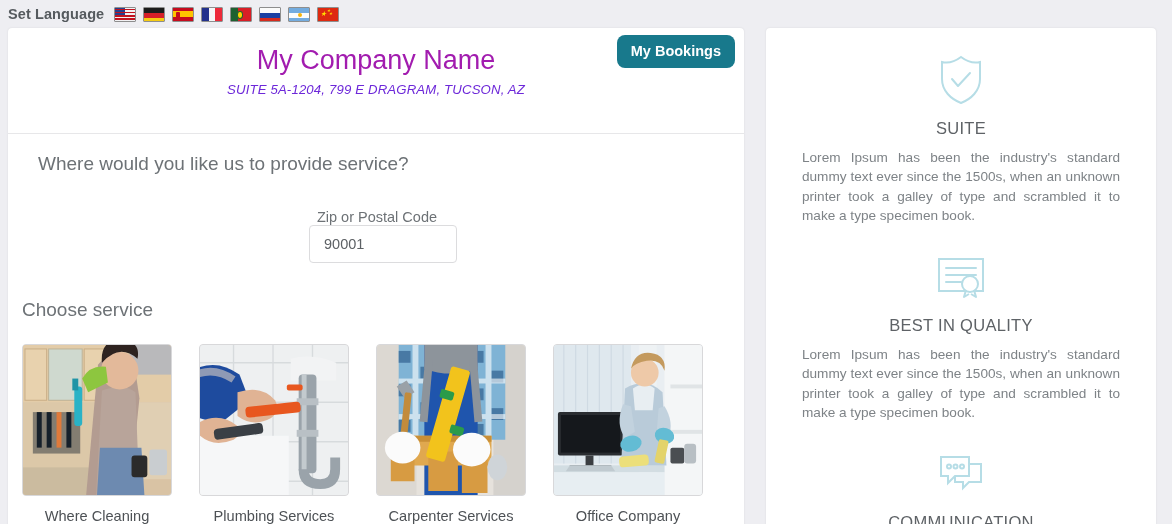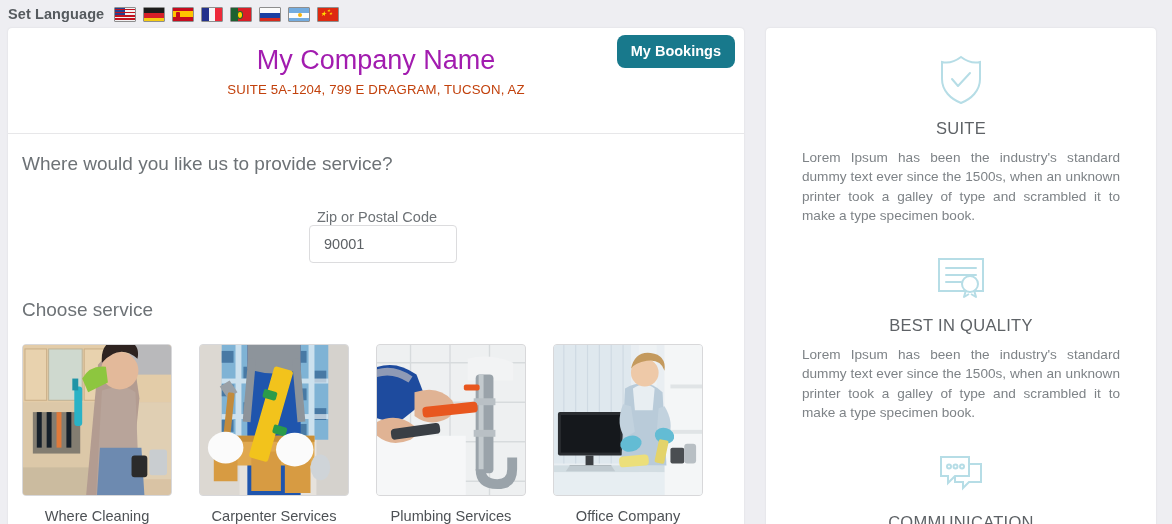--- a/index.html
+++ b/index.html
@@ -79,33 +79,33 @@
   .company-head {
     position: relative; height: 106px;
     border-bottom: 1px solid #e7e7e9;
   }
   .company-name {
     position: absolute; left: 0; right: 0; top: 17px;
     text-align: center; font-size: 27px; color: #a21caf; font-weight: 400;
   }
   .company-addr {
     position: absolute; left: 0; right: 0; top: 54px;
-    text-align: center; font-size: 13.2px; color: #c2410c; letter-spacing: .15px;
+    text-align: center; font-size: 13.2px; color: #6d28d9; letter-spacing: .15px; font-style: italic;
   }
   .bookings-btn {
     position: absolute; right: 9px; top: 7px;
     background: #18798c; color: #fff;
     font-size: 14.5px; font-weight: 700;
     padding: 9px 14px; border: none; border-radius: 8px;
     cursor: pointer; line-height: 1;
   }
 
   .body-section { padding: 19px 0 0 14px; }
   .section-q {
-    font-size: 19px; color: #6d7276; font-weight: 400; margin: 0 0 34px 0;
+    font-size: 19px; color: #6d7276; font-weight: 400; margin: 0 0 34px 16px;
   }
   .ziprow { display: flex; align-items: center; margin-bottom: 36px; flex-direction: column; }
   .zip-label { font-size: 14.5px; color: #6d7276; margin-right: 12px; }
   .zip-input {
     width: 148px; height: 38px;
     border: 1px solid #dcdcde; border-radius: 4px;
     font-size: 14.5px; color: #5d6165; padding: 0 14px;
     font-family: "Liberation Sans", sans-serif;
     background: #fff; outline: none;
   }
@@ -242,20 +242,47 @@
               <circle cx="98" cy="26" r="19" fill="#e3b99a"></circle>
               <path d="M80 18 q18 -20 36 -4 q4 -18 -18 -20 q-20 2 -18 24z" fill="#2e2320"></path>
               <path d="M60 34 q8 -14 24 -12 l2 16 -20 10z" fill="#8dc63f"></path>
               <rect x="52" y="42" width="8" height="40" rx="3" fill="#29b2c6"></rect>
               <rect x="50" y="34" width="6" height="12" fill="#1f94a6"></rect>
               <rect x="110" y="112" width="16" height="22" rx="3" fill="#2b2b2b"></rect>
               <rect x="128" y="106" width="18" height="26" rx="3" fill="#c9cdd0"></rect>
             </svg>
           </div>
           <div class="card-label">Where Cleaning</div>
+        </div>
+
+        <div class="card">
+          <div class="card-img">
+            <svg viewBox="0 0 150 152" preserveAspectRatio="xMidYMid slice">
+              <rect width="150" height="152" fill="#eef0f1"></rect>
+              <g stroke="#d7dbdd" stroke-width="1.4" fill="none">
+                <path d="M0 18 H150 M0 58 H150 M0 98 H150 M0 138 H150"></path>
+                <path d="M34 0 V152 M74 0 V152 M114 0 V152"></path>
+              </g>
+              <rect x="0" y="92" width="90" height="60" fill="#f6f7f8"></rect>
+              <path d="M92 14 q22 -6 46 4 l0 18 -46 0z" fill="#f2f3f4"></path>
+              <rect x="100" y="30" width="18" height="100" rx="4" fill="#9aa3aa"></rect>
+              <rect x="103" y="30" width="5" height="100" fill="#c3cace"></rect>
+              <path d="M100 126 q0 20 22 20 q20 0 20 -20 l0 -12 -10 0 0 12 q0 10 -10 10 q-12 0 -12 -10z" fill="#9aa3aa"></path>
+              <rect x="98" y="54" width="22" height="7" fill="#b9c0c5"></rect>
+              <rect x="98" y="86" width="22" height="7" fill="#b9c0c5"></rect>
+              <path d="M-4 24 q22 -10 44 6 l10 26 -30 24 -28 -8z" fill="#1e4b9e"></path>
+              <path d="M-4 26 q20 -8 40 6 l-4 6 q-18 -12 -36 -4z" fill="#8f9ab5"></path>
+              <path d="M38 48 q24 -8 38 8 q6 10 -4 18 q-18 10 -34 -2z" fill="#e0b394"></path>
+              <path d="M0 78 q20 -10 38 4 q6 8 -4 14 q-20 8 -34 -4z" fill="#e0b394"></path>
+              <rect x="46" y="60" width="56" height="11" rx="4" fill="#e8571f" transform="rotate(-6 74 65)"></rect>
+              <rect x="14" y="82" width="50" height="11" rx="4" fill="#3a3f45" transform="rotate(-8 39 87)"></rect>
+              <rect x="88" y="40" width="16" height="6" rx="2" fill="#e8571f"></rect>
+            </svg>
+          </div>
+          <div class="card-label">Plumbing Services</div>
         </div>
 
         <div class="card">
           <div class="card-img">
             <svg viewBox="0 0 150 152" preserveAspectRatio="xMidYMid slice">
               <rect width="150" height="152" fill="#e6e2dc"></rect>
               <rect x="0" y="0" width="40" height="152" fill="#dcd8d2"></rect>
               <rect x="118" y="0" width="32" height="152" fill="#d5d2cd"></rect>
               <g>
                 <rect x="22" y="0" width="34" height="96" fill="#7fb3d5"></rect>
@@ -299,47 +326,20 @@
               <ellipse cx="96" cy="106" rx="19" ry="17" fill="#fbfbfb"></ellipse>
               <ellipse cx="122" cy="124" rx="10" ry="13" fill="#cfd4d8"></ellipse>
             </svg>
           </div>
           <div class="card-label">Carpenter Services</div>
         </div>
 
         <div class="card">
           <div class="card-img">
             <svg viewBox="0 0 150 152" preserveAspectRatio="xMidYMid slice">
-              <rect width="150" height="152" fill="#eef0f1"></rect>
-              <g stroke="#d7dbdd" stroke-width="1.4" fill="none">
-                <path d="M0 18 H150 M0 58 H150 M0 98 H150 M0 138 H150"></path>
-                <path d="M34 0 V152 M74 0 V152 M114 0 V152"></path>
-              </g>
-              <rect x="0" y="92" width="90" height="60" fill="#f6f7f8"></rect>
-              <path d="M92 14 q22 -6 46 4 l0 18 -46 0z" fill="#f2f3f4"></path>
-              <rect x="100" y="30" width="18" height="100" rx="4" fill="#9aa3aa"></rect>
-              <rect x="103" y="30" width="5" height="100" fill="#c3cace"></rect>
-              <path d="M100 126 q0 20 22 20 q20 0 20 -20 l0 -12 -10 0 0 12 q0 10 -10 10 q-12 0 -12 -10z" fill="#9aa3aa"></path>
-              <rect x="98" y="54" width="22" height="7" fill="#b9c0c5"></rect>
-              <rect x="98" y="86" width="22" height="7" fill="#b9c0c5"></rect>
-              <path d="M-4 24 q22 -10 44 6 l10 26 -30 24 -28 -8z" fill="#1e4b9e"></path>
-              <path d="M-4 26 q20 -8 40 6 l-4 6 q-18 -12 -36 -4z" fill="#8f9ab5"></path>
-              <path d="M38 48 q24 -8 38 8 q6 10 -4 18 q-18 10 -34 -2z" fill="#e0b394"></path>
-              <path d="M0 78 q20 -10 38 4 q6 8 -4 14 q-20 8 -34 -4z" fill="#e0b394"></path>
-              <rect x="46" y="60" width="56" height="11" rx="4" fill="#e8571f" transform="rotate(-6 74 65)"></rect>
-              <rect x="14" y="82" width="50" height="11" rx="4" fill="#3a3f45" transform="rotate(-8 39 87)"></rect>
-              <rect x="88" y="40" width="16" height="6" rx="2" fill="#e8571f"></rect>
-            </svg>
-          </div>
-          <div class="card-label">Plumbing Services</div>
-        </div>
-
-        <div class="card">
-          <div class="card-img">
-            <svg viewBox="0 0 150 152" preserveAspectRatio="xMidYMid slice">
               <rect width="150" height="152" fill="#e9eef2"></rect>
               <rect x="0" y="0" width="78" height="120" fill="#dfe8ee"></rect>
               <g stroke="#cfdae3" stroke-width="1.2">
                 <path d="M10 0 V120 M22 0 V120 M34 0 V120 M46 0 V120 M58 0 V120 M70 0 V120"></path>
               </g>
               <rect x="112" y="0" width="38" height="152" fill="#f4f6f7"></rect>
               <rect x="118" y="40" width="32" height="4" fill="#e0e4e6"></rect>
               <rect x="118" y="86" width="32" height="4" fill="#e0e4e6"></rect>
               <rect x="86" y="0" width="18" height="152" fill="#eef2f4"></rect>
               <rect x="4" y="68" width="66" height="44" rx="2" fill="#2a2d31"></rect>

